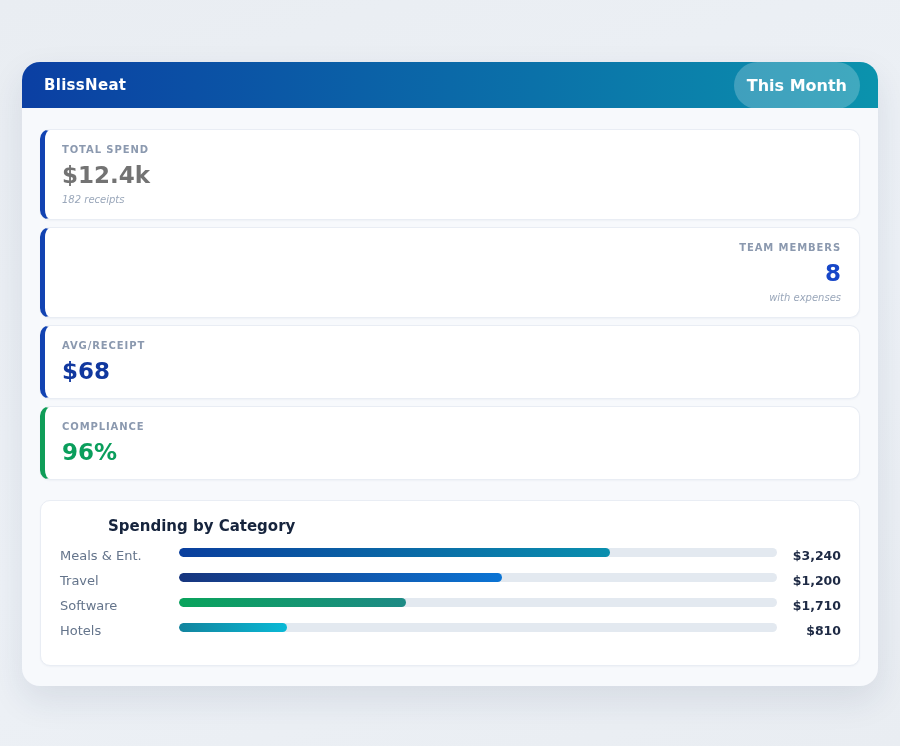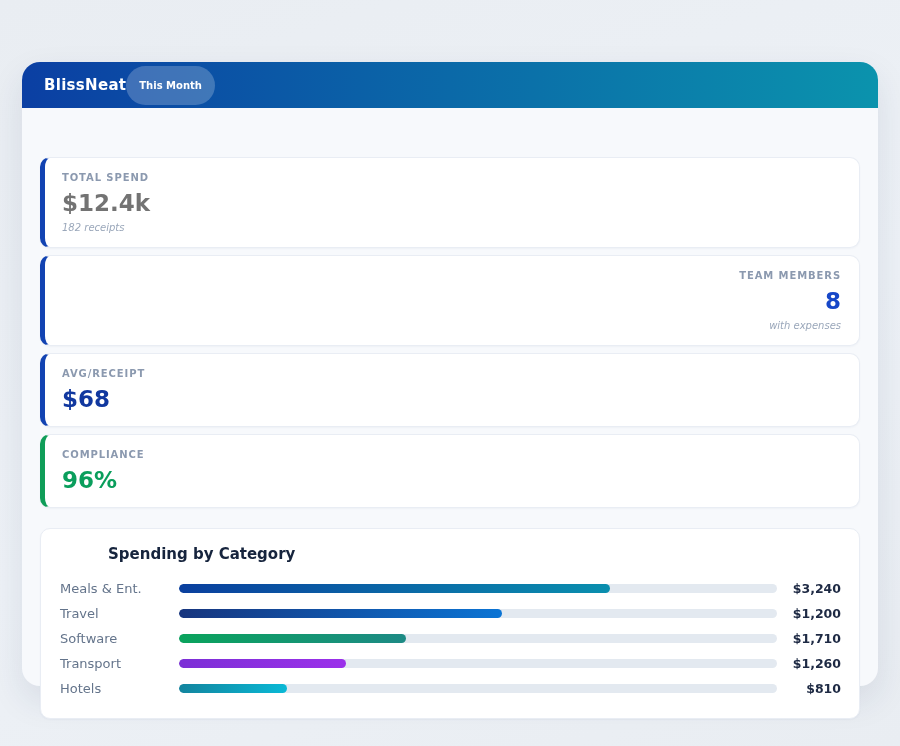--- a/index.html
+++ b/index.html
@@ -13,32 +13,32 @@
     position: absolute; left: 22px; top: 62px;
     width: 856px; height: 624px;
     background: #f7f9fc;
     border-radius: 18px;
     box-shadow: 0 14px 34px rgba(30, 50, 90, 0.10);
   }
   .app-header {
     height: 46px;
     border-radius: 18px 18px 0 0;
     background: linear-gradient(90deg, #0b3fa3 0%, #0b93ad 100%);
-    display: flex; align-items: center; 
+    display: flex; align-items: center; justify-content: space-between;
     padding: 0 18px 0 22px;
   }
   .app-title {
     color: #ffffff; font-size: 15px; font-weight: 700; letter-spacing: 0.02em;
   }
   .badge {
     background: rgba(255,255,255,0.22);
-    color: #ffffff; font-size: 10px; font-weight: 700;
+    color: #ffffff; font-size: 16px; font-weight: 700;
     padding: 14px 13px; border-radius: 999px;
   }
-  .stats { padding: 21px 18px 0 18px; margin-top: 28px; }
+  .stats { padding: 21px 18px 0 18px; }
   .stat-card {
     background: #ffffff;
     border: 1px solid #e9edf4;
     border-left-width: 5px;
     border-left-style: solid;
     border-radius: 10px;
     padding: 13px 18px 12px 17px;
     margin-bottom: 7px;
     box-shadow: 0 1px 2px rgba(30,50,90,0.04);
   }
@@ -58,21 +58,21 @@
     border: 1px solid #e9edf4;
     border-radius: 10px;
     padding: 16px 18px 17px 19px;
     box-shadow: 0 1px 2px rgba(30,50,90,0.04);
   }
   .chart-title {
     font-size: 15px; font-weight: 700; color: #16243d; margin-left: 48px;
   }
   .chart-rows { margin-top: 13px; }
   .chart-row {
-    display: flex; align-items: center; height: 25px;
+    display: flex; align-items: flex-start; height: 25px;
   }
   .row-label {
     width: 119px; flex: 0 0 119px;
     font-size: 13px; color: #64748b;
   }
   .bar-track {
     flex: 1 1 auto; height: 9px;
     background: #e3e9f0; border-radius: 5px;
     overflow: hidden;
   }
@@ -131,27 +131,20 @@
           <div class="row-value">$1,200</div>
         </div>
         <div class="chart-row">
           <div class="row-label">Software</div>
           <div class="bar-track" style="background:#e3e9f0">
             <div class="bar-fill" style="width:38.0%;background:linear-gradient(90deg,#0aa35c,#1d8a85)"></div>
           </div>
           <div class="row-value">$1,710</div>
         </div>
         <div class="chart-row">
-          <div class="row-label">Transport</div>
-          <div class="bar-track" style="background:#e3e9f0">
-            <div class="bar-fill" style="width:28.0%;background:linear-gradient(90deg,#7c2fd6,#9b30ea)"></div>
-          </div>
-          <div class="row-value">$1,260</div>
-        </div>
-        <div class="chart-row">
           <div class="row-label">Hotels</div>
           <div class="bar-track" style="background:#e3e9f0">
             <div class="bar-fill" style="width:18.0%;background:linear-gradient(90deg,#12849e,#0ab9d6)"></div>
           </div>
           <div class="row-value">$810</div>
         </div>
       </div>
   </div>
 </div>
 

